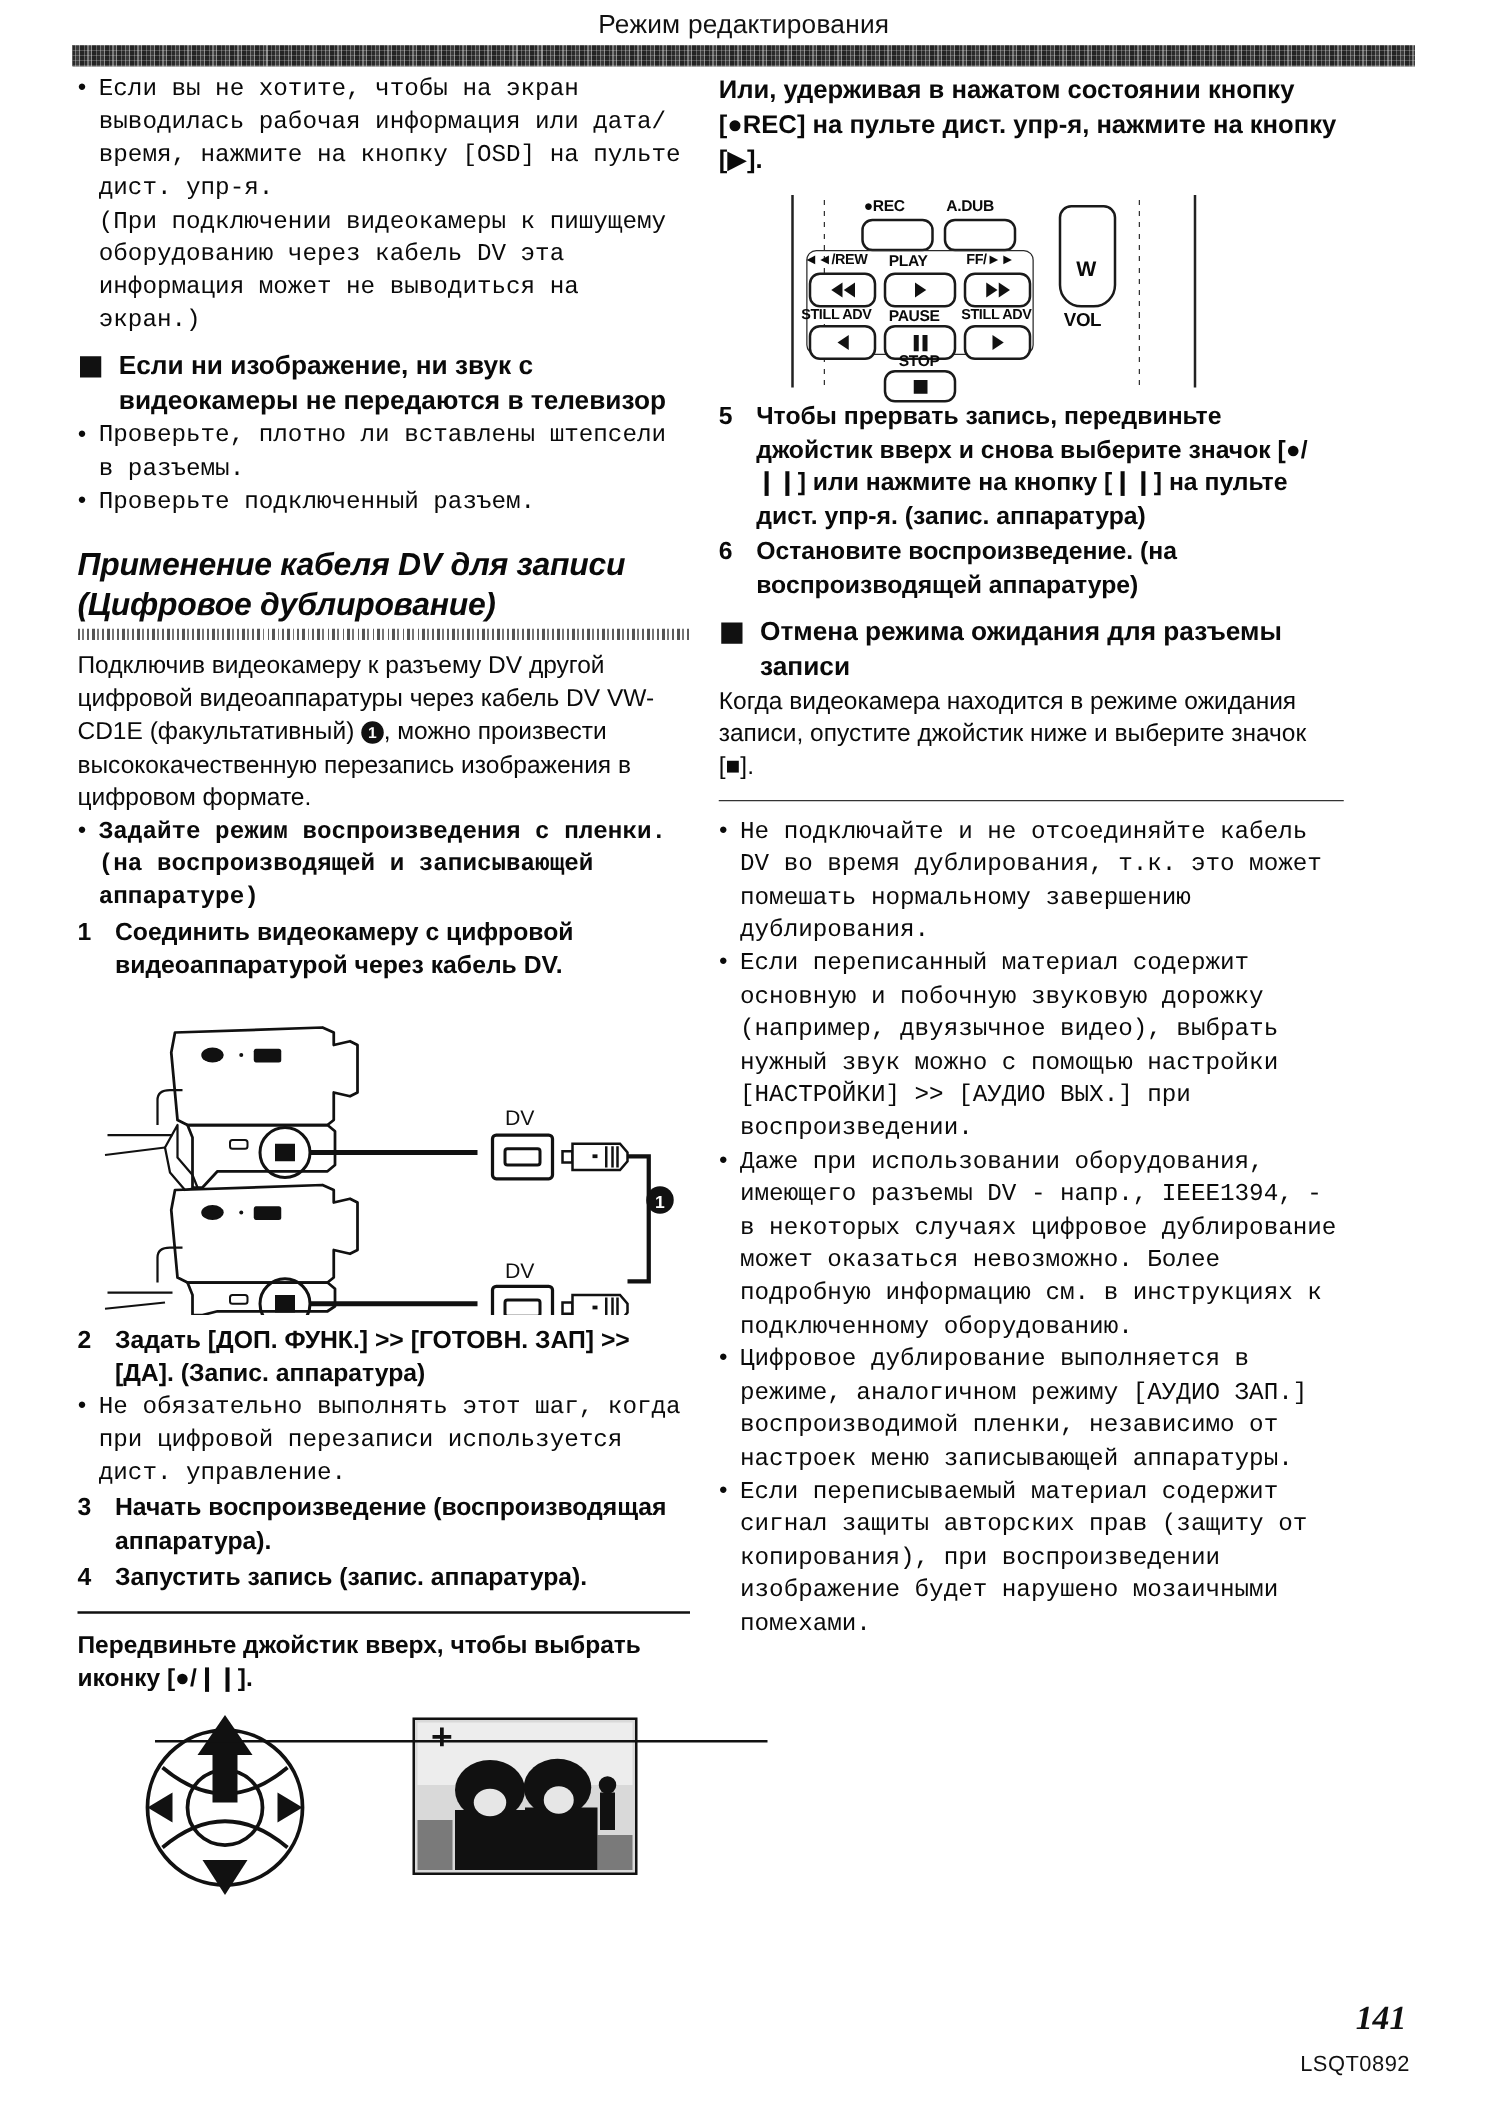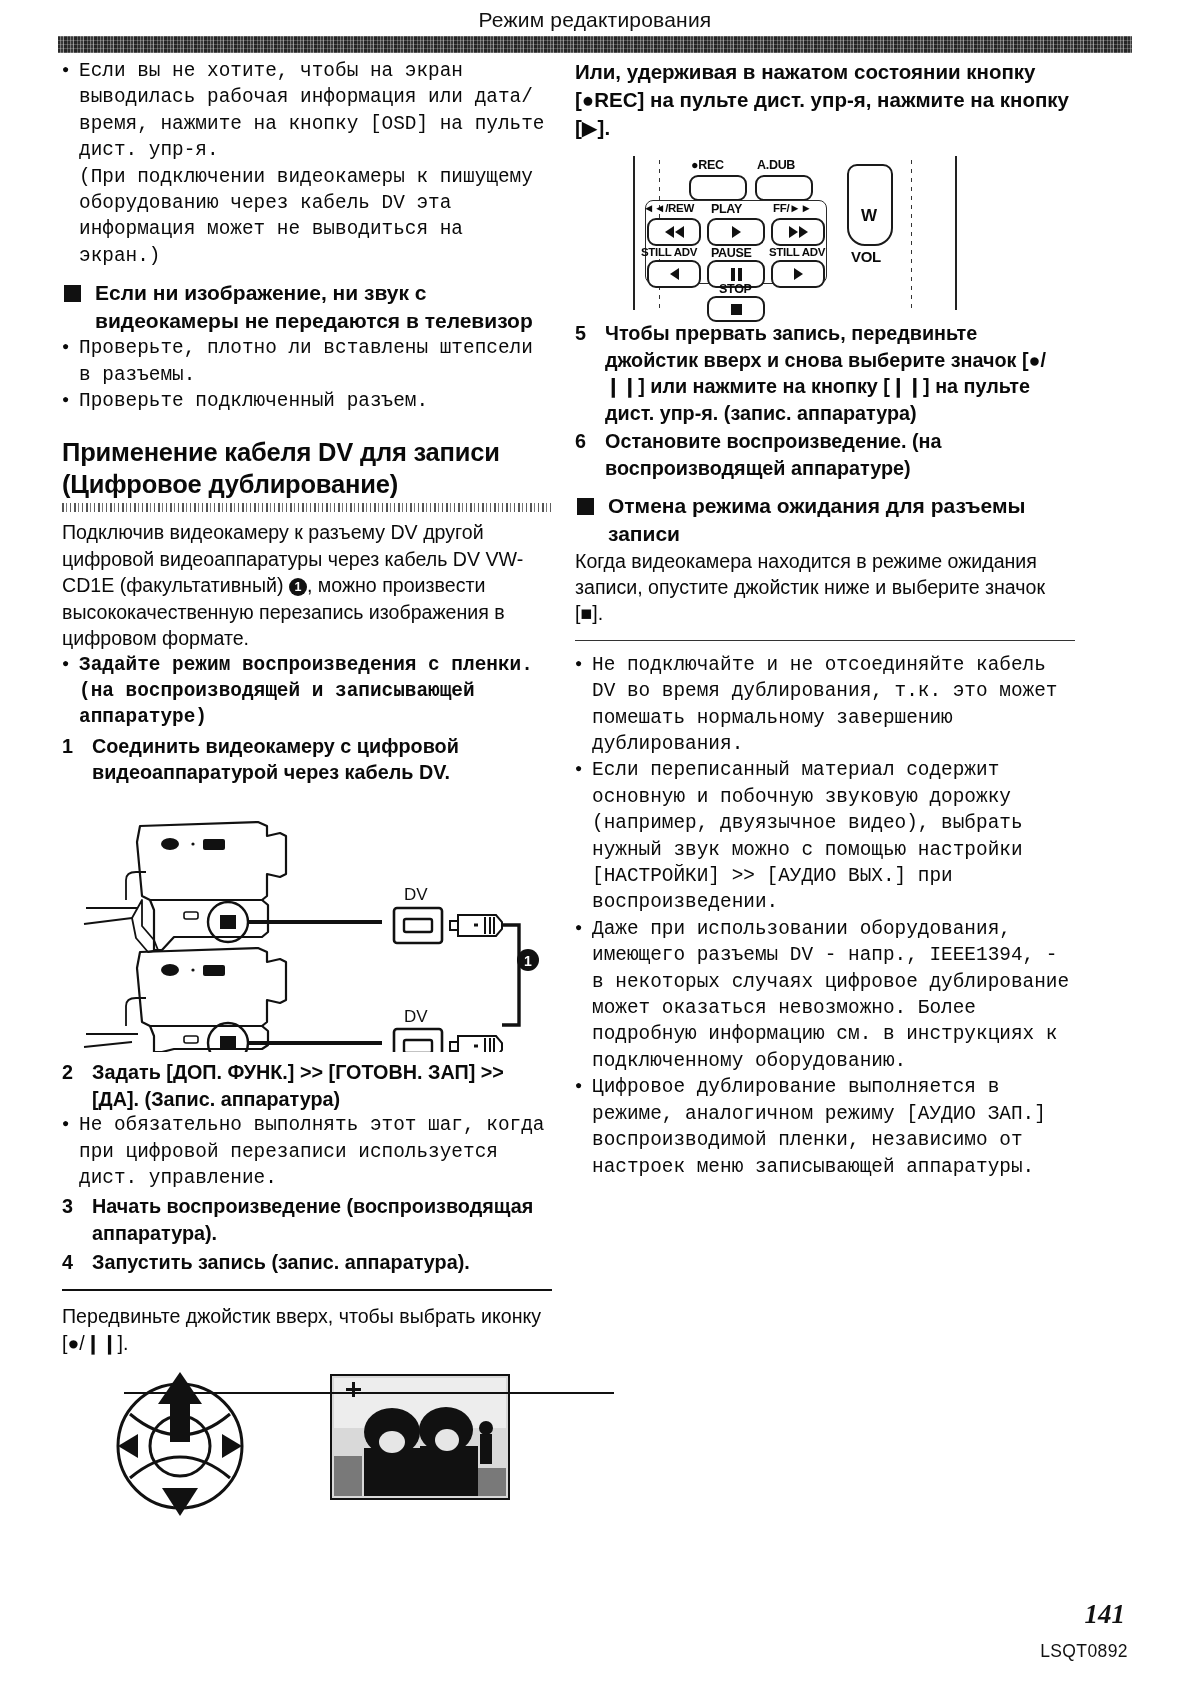--- a/index.html
+++ b/index.html
@@ -52,21 +52,21 @@
   .sq-head{
     position:relative;padding-left:33px;font-weight:bold;
     font-size:21px;line-height:28px;margin-top:10px;
   }
   .sq-head::before{
     content:"";position:absolute;left:2px;top:6px;width:17px;height:17px;background:#111;
   }
 
   
   .sec-title{
-    font-weight:bold;font-size:25.5px;line-height:32px;
+    font-style:italic;font-weight:bold;font-size:25.5px;line-height:32px;
     letter-spacing:-.2px;margin-top:22px;
   }
   .sec-rule{
     height:9px;margin:3px 0 7px 0;
     background:repeating-linear-gradient(90deg,#2a2a2a 0px,#2a2a2a 2px,#ffffff 2px,#ffffff 4px,#555 4px,#555 5px,#fff 5px,#fff 8px,#333 8px,#333 9px,#fff 9px,#fff 12px);
     opacity:.8;
   }
 
   
   .step{position:relative;padding-left:30px;font-weight:bold;font-size:19.8px;line-height:26.6px;margin-top:2px;}
@@ -238,21 +238,21 @@
       <span>Начать воспроизведение (воспроизводящая аппаратура).</span>
     </div>
 
     <div class="step">
       <span class="num">4</span>
       <span>Запустить запись (запис. аппаратура).</span>
     </div>
 
     <div class="rule"></div>
 
-    <div class="p" style="font-weight:normal;"><span>Передвиньте джойстик вверх, чтобы выбрать иконку [</span><span>●/❙❙</span><span>].</span></div>
+    <div class="p" style="font-weight:bold;"><span>Передвиньте джойстик вверх, чтобы выбрать иконку [</span><span>●/❙❙</span><span>].</span></div>
 
     <div class="fig-joy">
       <svg width="490" height="150" viewBox="0 0 490 150">
         <g fill="none" stroke="#111" stroke-width="3">
           <circle cx="118" cy="80" r="62"></circle>
           <circle cx="118" cy="80" r="30"></circle>
           <path d="M68 48 Q118 90 168 48"></path>
           <path d="M68 112 Q118 70 168 112"></path>
         </g>
 
@@ -369,18 +369,19 @@
     <div class="sq-head">Отмена режима ожидания для разъемы записи</div>
 
     <div class="p body"><span>Когда видеокамера находится в режиме ожидания записи, опустите джойстик ниже и выберите значок [</span><span>■</span><span>].</span></div>
 
     <div class="rule-thin"></div>
 
     <div class="bullet">Не подключайте и не отсоединяйте кабель DV во время дублирования, т.к. это может помешать нормальному завершению дублирования.</div>
     <div class="bullet">Если переписанный материал содержит основную и побочную звуковую дорожку (например, двуязычное видео), выбрать нужный звук можно с помощью настройки [НАСТРОЙКИ] &gt;&gt; [АУДИО ВЫХ.] при воспроизведении.</div>
     <div class="bullet">Даже при использовании оборудования, имеющего разъемы DV - напр., IEEE1394, - в некоторых случаях цифровое дублирование может оказаться невозможно. Более подробную информацию см. в инструкциях к подключенному оборудованию.</div>
     <div class="bullet">Цифровое дублирование выполняется в режиме, аналогичном режиму [АУДИО ЗАП.] воспроизводимой пленки, независимо от настроек меню записывающей аппаратуры.</div>
+    <div class="bullet">Если переписываемый материал содержит сигнал защиты авторских прав (защиту от копирования), при воспроизведении изображение будет нарушено мозаичными помехами.</div>
   </div>
 
   <div class="pg-num">141</div>
   <div class="pg-code">LSQT0892</div>
 
 </div>
 
 </body></html>

